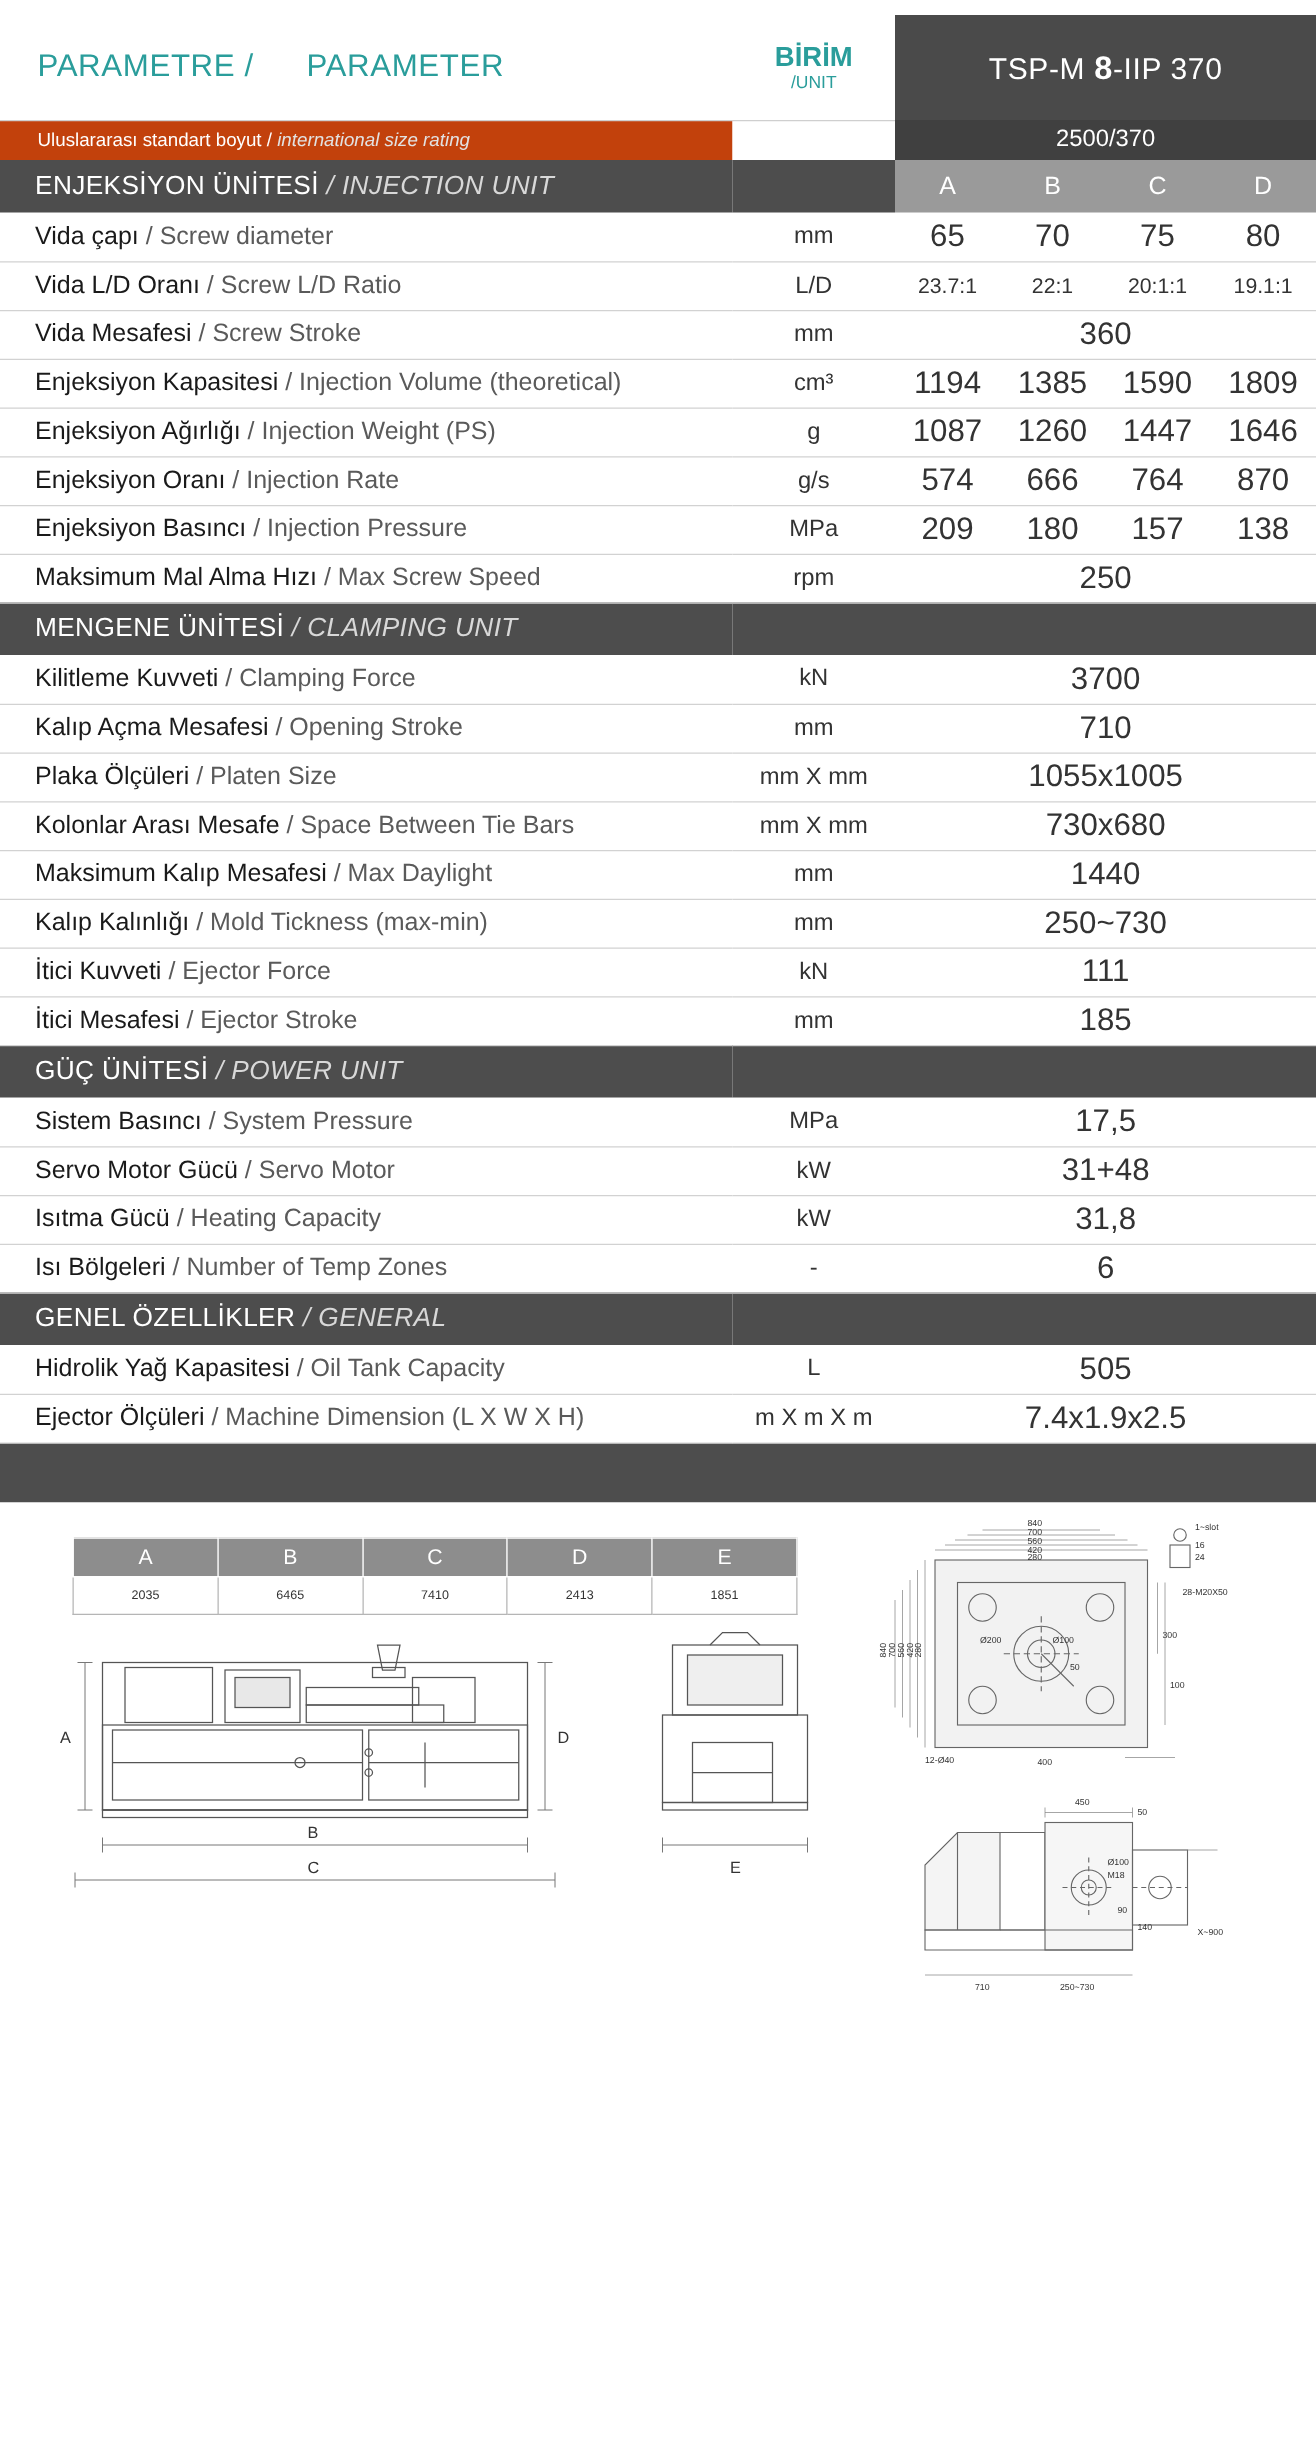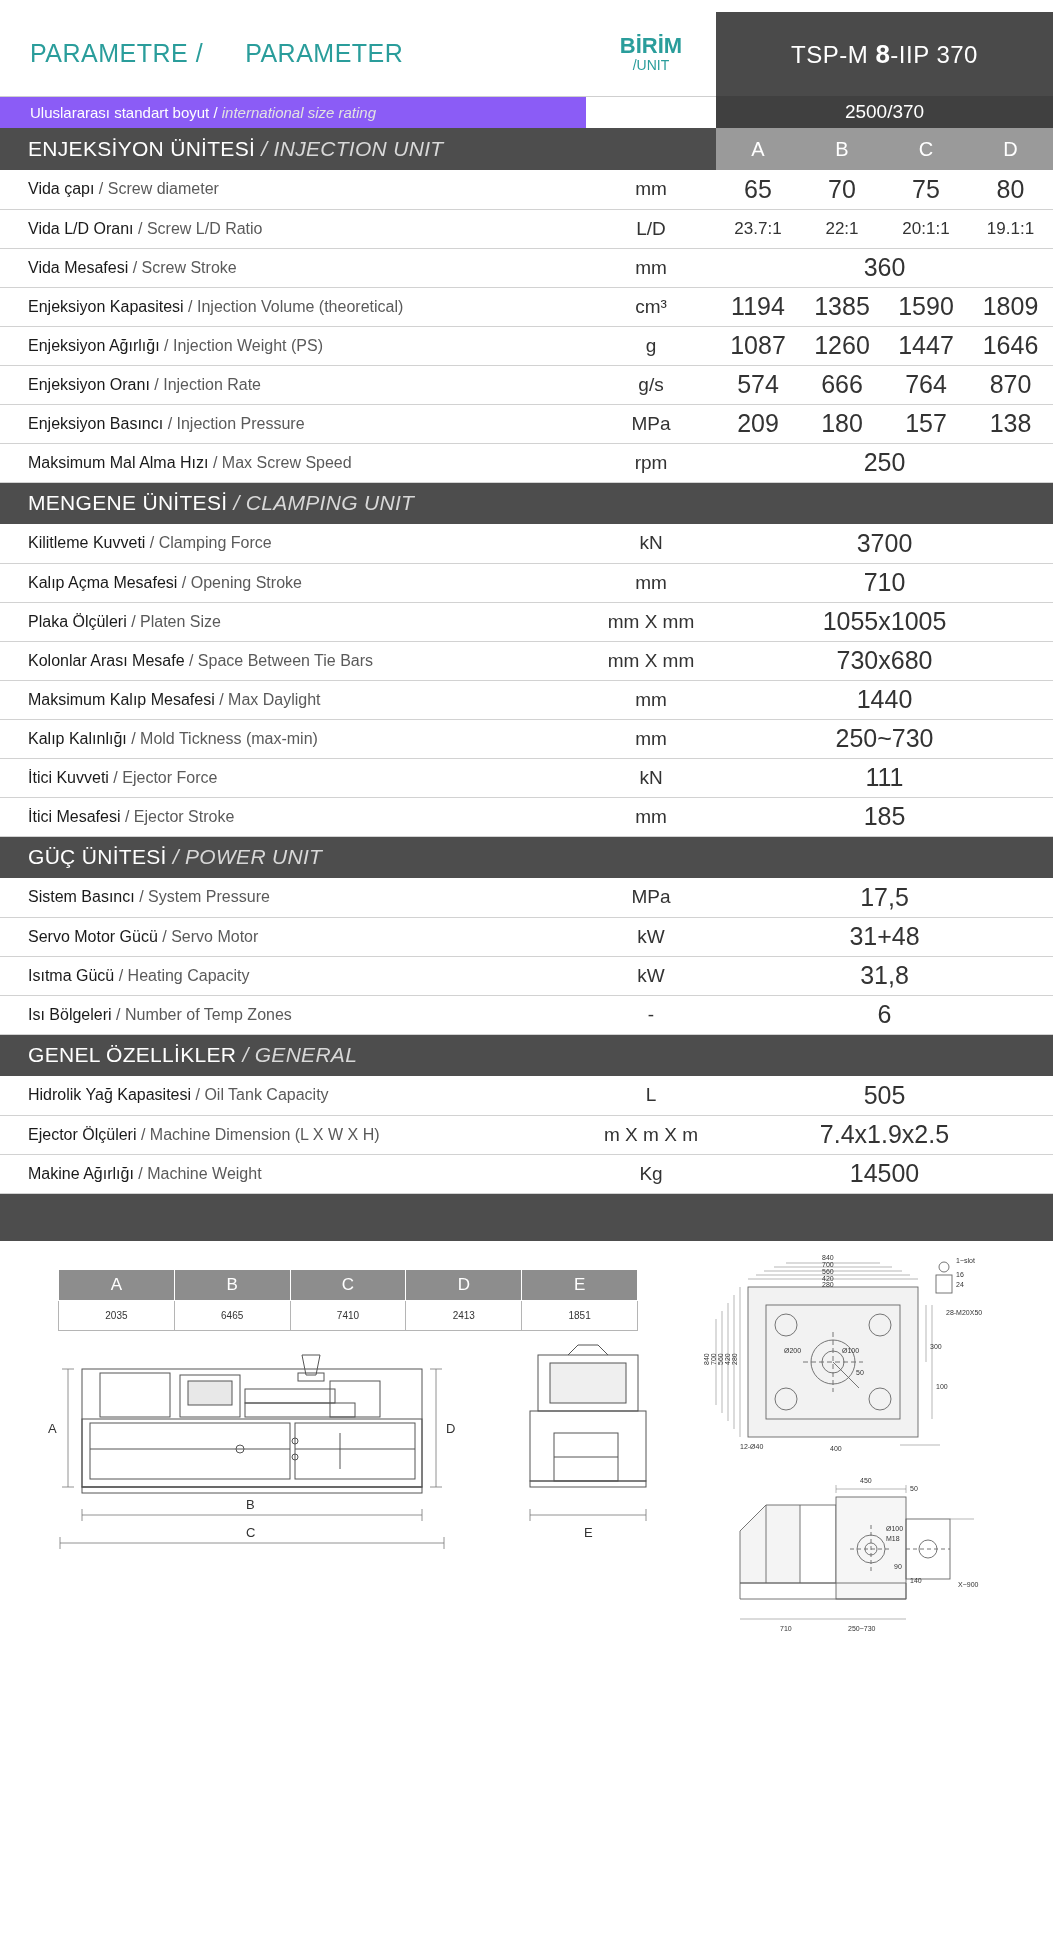--- a/index.html
+++ b/index.html
@@ -61,21 +61,21 @@
     background: #4a4a4a;
     color: #ffffff;
     text-align: center;
     font-size: 24px;
     letter-spacing: 0.5px;
   }
   .hdr-model b { font-size: 26px; }
 
   
   .rating-label {
-    background: #8b5cf6;
+    background: #c2410c;
     color: #ffffff;
     font-size: 15px;
     height: 32px;
     padding-left: 30px !important;
   }
   .rating-label i { font-style: italic; color: #e2e2e2; }
   .rating-unit {
     background: #ffffff;
   }
   .rating-value {
@@ -99,21 +99,21 @@
   .section-blank { background: #4d4d4d; }
   .abcd {
     background: #9a9a9a;
     color: #ffffff;
     text-align: center;
     font-size: 20px;
   }
 
   
   .p-cell {
-    font-size: 16px;
+    font-size: 20px;
     color: #222222;
     padding-left: 28px !important;
     height: 39px;
     border-bottom: 1px solid #d2d2d2;
   }
   .p-cell .tr { color: #1a1a1a; }
   .p-cell .en { color: #5a5a5a; }
   .u-cell {
     font-size: 19px;
     color: #333333;
@@ -371,25 +371,20 @@
         </tr>
         <tr>
           <td class="p-cell"><span class="tr">Hidrolik Yağ Kapasitesi</span><span class="en"> / Oil Tank Capacity</span></td>
           <td class="u-cell">L</td>
           <td class="v-cell" colspan="4">505</td>
         </tr>
         <tr>
           <td class="p-cell"><span class="tr">Ejector Ölçüleri</span><span class="en"> / Machine Dimension (L X W X H)</span></td>
           <td class="u-cell">m X m X  m</td>
           <td class="v-cell" colspan="4">7.4x1.9x2.5</td>
-        </tr>
-        <tr>
-          <td class="p-cell"><span class="tr">Makine Ağırlığı</span><span class="en"> / Machine Weight</span></td>
-          <td class="u-cell">Kg</td>
-          <td class="v-cell" colspan="4">14500</td>
         </tr>
       </tbody>
   </table>
 
   <div class="footer-bar"></div>
 
   <div class="drawings">
 
     <table class="dim-table">
       <thead>

